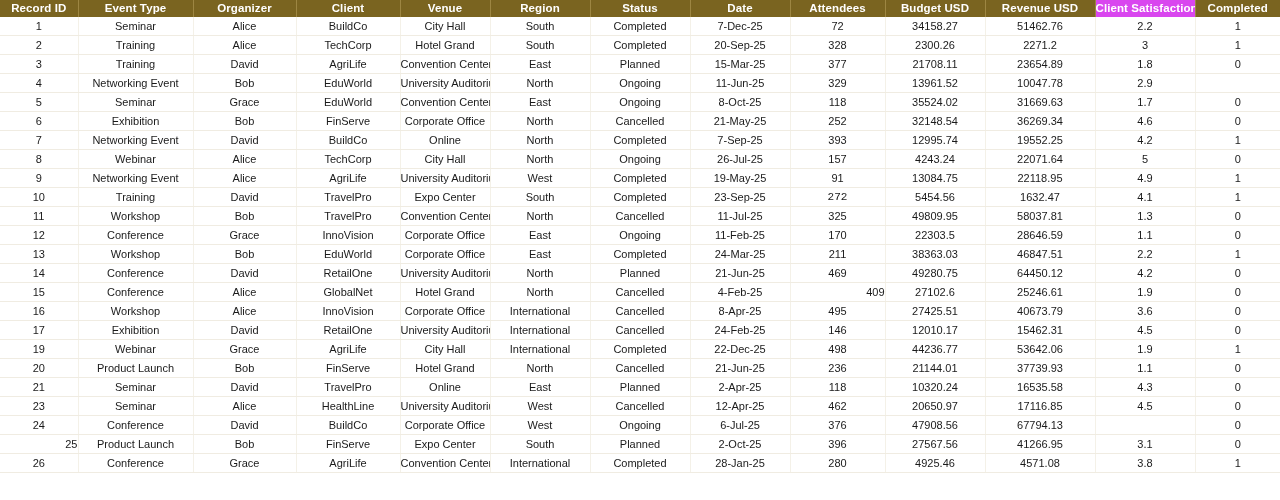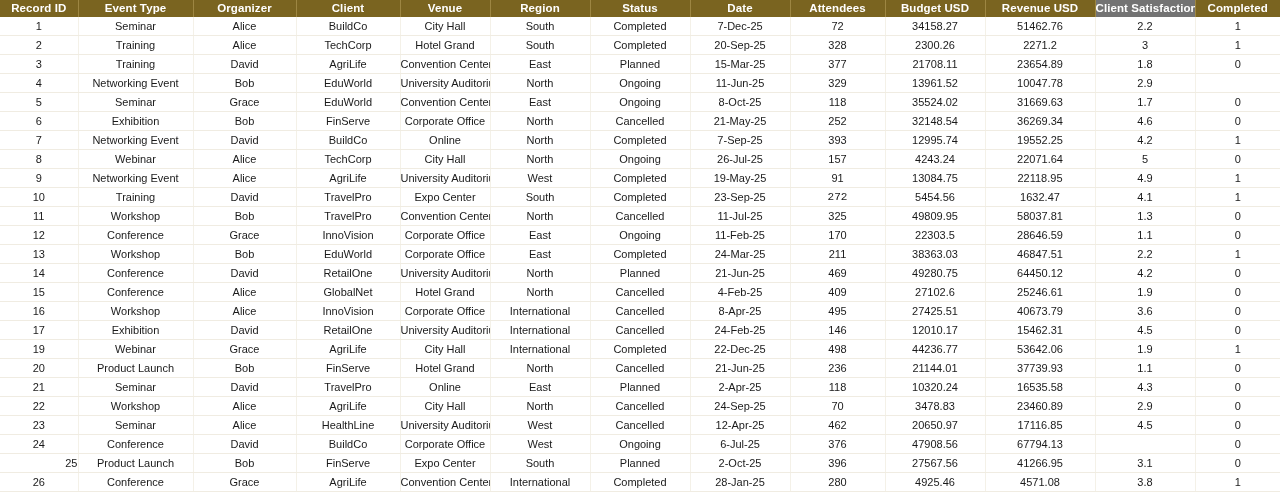--- a/index.html
+++ b/index.html
@@ -101,21 +101,21 @@
         <th style="background: rgb(122, 100, 32); color: rgb(255, 255, 255);">Event Type</th>
         <th style="background: rgb(122, 100, 32); color: rgb(255, 255, 255);">Organizer</th>
         <th style="background: rgb(122, 100, 32); color: rgb(255, 255, 255);">Client</th>
         <th style="background: rgb(122, 100, 32); color: rgb(255, 255, 255);">Venue</th>
         <th style="background: rgb(122, 100, 32); color: rgb(255, 255, 255);">Region</th>
         <th style="background: rgb(122, 100, 32); color: rgb(255, 255, 255);">Status</th>
         <th style="background: rgb(122, 100, 32); color: rgb(255, 255, 255);">Date</th>
         <th style="background: rgb(122, 100, 32); color: rgb(255, 255, 255);">Attendees</th>
         <th style="background: rgb(122, 100, 32); color: rgb(255, 255, 255);">Budget USD</th>
         <th style="background: rgb(122, 100, 32); color: rgb(255, 255, 255);">Revenue USD</th>
-        <th style="background: #737373; color: rgb(255, 255, 255);">Client Satisfaction</th>
+        <th style="background: #d946ef; color: rgb(255, 255, 255);">Client Satisfaction</th>
         <th style="background: rgb(122, 100, 32); color: rgb(255, 255, 255);">Completed</th>
       </tr>
   </thead>
   <tbody>
       <tr>
         <td style="border-bottom-color: rgb(240, 236, 226);">1</td>
         <td style="border-bottom-color: rgb(240, 236, 226);">Seminar</td>
         <td style="border-bottom-color: rgb(240, 236, 226);">Alice</td>
         <td style="border-bottom-color: rgb(240, 236, 226);">BuildCo</td>
         <td style="border-bottom-color: rgb(240, 236, 226);">City Hall</td>
@@ -325,21 +325,21 @@
       </tr>
       <tr>
         <td style="border-bottom-color: rgb(240, 236, 226);">15</td>
         <td style="border-bottom-color: rgb(240, 236, 226);">Conference</td>
         <td style="border-bottom-color: rgb(240, 236, 226);">Alice</td>
         <td style="border-bottom-color: rgb(240, 236, 226);">GlobalNet</td>
         <td style="border-bottom-color: rgb(240, 236, 226);">Hotel Grand</td>
         <td style="border-bottom-color: rgb(240, 236, 226);">North</td>
         <td style="border-bottom-color: rgb(240, 236, 226);">Cancelled</td>
         <td style="border-bottom-color: rgb(240, 236, 226);">4-Feb-25</td>
-        <td style="border-bottom-color: rgb(240, 236, 226);">409</td>
+        <td style="border-bottom-color: rgb(240, 236, 226); text-align: right;">409</td>
         <td style="border-bottom-color: rgb(240, 236, 226);">27102.6</td>
         <td style="border-bottom-color: rgb(240, 236, 226);">25246.61</td>
         <td style="border-bottom-color: rgb(240, 236, 226);">1.9</td>
         <td style="border-bottom-color: rgb(240, 236, 226);">0</td>
       </tr>
       <tr>
         <td style="border-bottom-color: rgb(240, 236, 226);">16</td>
         <td style="border-bottom-color: rgb(240, 236, 226);">Workshop</td>
         <td style="border-bottom-color: rgb(240, 236, 226);">Alice</td>
         <td style="border-bottom-color: rgb(240, 236, 226);">InnoVision</td>
@@ -407,35 +407,20 @@
         <td style="border-bottom-color: rgb(240, 236, 226);">East</td>
         <td style="border-bottom-color: rgb(240, 236, 226);">Planned</td>
         <td style="border-bottom-color: rgb(240, 236, 226);">2-Apr-25</td>
         <td style="border-bottom-color: rgb(240, 236, 226);">118</td>
         <td style="border-bottom-color: rgb(240, 236, 226);">10320.24</td>
         <td style="border-bottom-color: rgb(240, 236, 226);">16535.58</td>
         <td style="border-bottom-color: rgb(240, 236, 226);">4.3</td>
         <td style="border-bottom-color: rgb(240, 236, 226);">0</td>
       </tr>
       <tr>
-        <td style="border-bottom-color: rgb(240, 236, 226);">22</td>
-        <td style="border-bottom-color: rgb(240, 236, 226);">Workshop</td>
-        <td style="border-bottom-color: rgb(240, 236, 226);">Alice</td>
-        <td style="border-bottom-color: rgb(240, 236, 226);">AgriLife</td>
-        <td style="border-bottom-color: rgb(240, 236, 226);">City Hall</td>
-        <td style="border-bottom-color: rgb(240, 236, 226);">North</td>
-        <td style="border-bottom-color: rgb(240, 236, 226);">Cancelled</td>
-        <td style="border-bottom-color: rgb(240, 236, 226);">24-Sep-25</td>
-        <td style="border-bottom-color: rgb(240, 236, 226);">70</td>
-        <td style="border-bottom-color: rgb(240, 236, 226);">3478.83</td>
-        <td style="border-bottom-color: rgb(240, 236, 226);">23460.89</td>
-        <td style="border-bottom-color: rgb(240, 236, 226);">2.9</td>
-        <td style="border-bottom-color: rgb(240, 236, 226);">0</td>
-      </tr>
-      <tr>
         <td style="border-bottom-color: rgb(240, 236, 226);">23</td>
         <td style="border-bottom-color: rgb(240, 236, 226);">Seminar</td>
         <td style="border-bottom-color: rgb(240, 236, 226);">Alice</td>
         <td style="border-bottom-color: rgb(240, 236, 226);">HealthLine</td>
         <td style="border-bottom-color: rgb(240, 236, 226);">University Auditorium</td>
         <td style="border-bottom-color: rgb(240, 236, 226);">West</td>
         <td style="border-bottom-color: rgb(240, 236, 226);">Cancelled</td>
         <td style="border-bottom-color: rgb(240, 236, 226);">12-Apr-25</td>
         <td style="border-bottom-color: rgb(240, 236, 226);">462</td>
         <td style="border-bottom-color: rgb(240, 236, 226);">20650.97</td>

